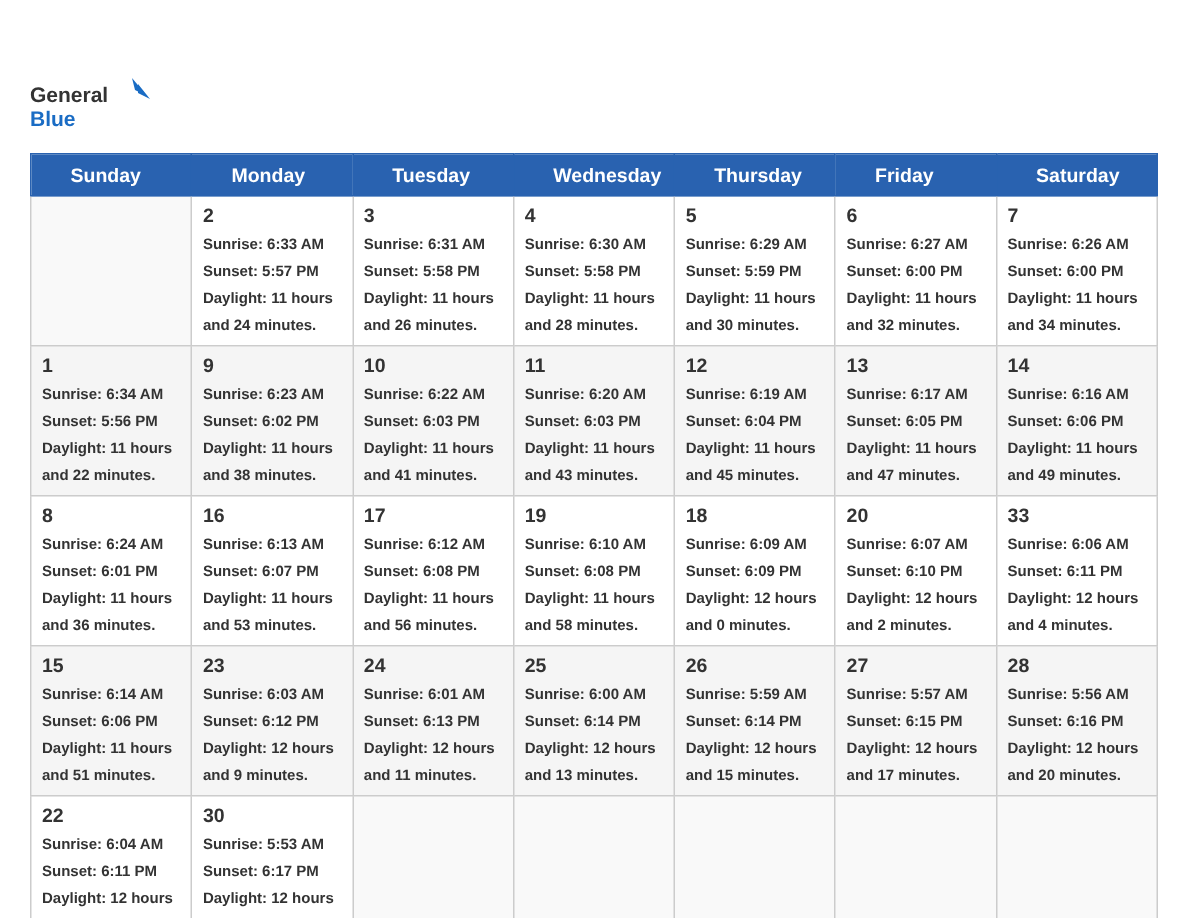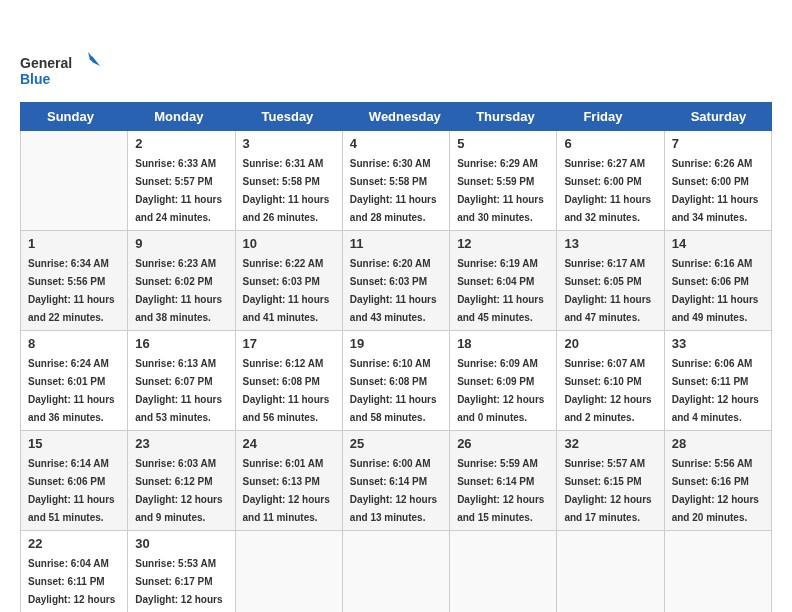--- a/index.html
+++ b/index.html
@@ -135,21 +135,21 @@
         <td><span class="day-number">18</span><span class="day-detail">Sunrise: 6:09 AM<br>Sunset: 6:09 PM<br>Daylight: 12 hours<br>and 0 minutes.</span></td>
         <td><span class="day-number">20</span><span class="day-detail">Sunrise: 6:07 AM<br>Sunset: 6:10 PM<br>Daylight: 12 hours<br>and 2 minutes.</span></td>
         <td><span class="day-number">33</span><span class="day-detail">Sunrise: 6:06 AM<br>Sunset: 6:11 PM<br>Daylight: 12 hours<br>and 4 minutes.</span></td>
       </tr>
       <tr>
         <td><span class="day-number">15</span><span class="day-detail">Sunrise: 6:14 AM<br>Sunset: 6:06 PM<br>Daylight: 11 hours<br>and 51 minutes.</span></td>
         <td><span class="day-number">23</span><span class="day-detail">Sunrise: 6:03 AM<br>Sunset: 6:12 PM<br>Daylight: 12 hours<br>and 9 minutes.</span></td>
         <td><span class="day-number">24</span><span class="day-detail">Sunrise: 6:01 AM<br>Sunset: 6:13 PM<br>Daylight: 12 hours<br>and 11 minutes.</span></td>
         <td><span class="day-number">25</span><span class="day-detail">Sunrise: 6:00 AM<br>Sunset: 6:14 PM<br>Daylight: 12 hours<br>and 13 minutes.</span></td>
         <td><span class="day-number">26</span><span class="day-detail">Sunrise: 5:59 AM<br>Sunset: 6:14 PM<br>Daylight: 12 hours<br>and 15 minutes.</span></td>
-        <td><span class="day-number">32</span><span class="day-detail">Sunrise: 5:57 AM<br>Sunset: 6:15 PM<br>Daylight: 12 hours<br>and 17 minutes.</span></td>
+        <td><span class="day-number">27</span><span class="day-detail">Sunrise: 5:57 AM<br>Sunset: 6:15 PM<br>Daylight: 12 hours<br>and 17 minutes.</span></td>
         <td><span class="day-number">28</span><span class="day-detail">Sunrise: 5:56 AM<br>Sunset: 6:16 PM<br>Daylight: 12 hours<br>and 20 minutes.</span></td>
       </tr>
       <tr>
         <td><span class="day-number">22</span><span class="day-detail">Sunrise: 6:04 AM<br>Sunset: 6:11 PM<br>Daylight: 12 hours<br>and 6 minutes.</span></td>
         <td><span class="day-number">30</span><span class="day-detail">Sunrise: 5:53 AM<br>Sunset: 6:17 PM<br>Daylight: 12 hours<br>and 24 minutes.</span></td>
         <td class="empty-cell"></td>
         <td class="empty-cell"></td>
         <td class="empty-cell"></td>
         <td class="empty-cell"></td>
         <td class="empty-cell"></td>

